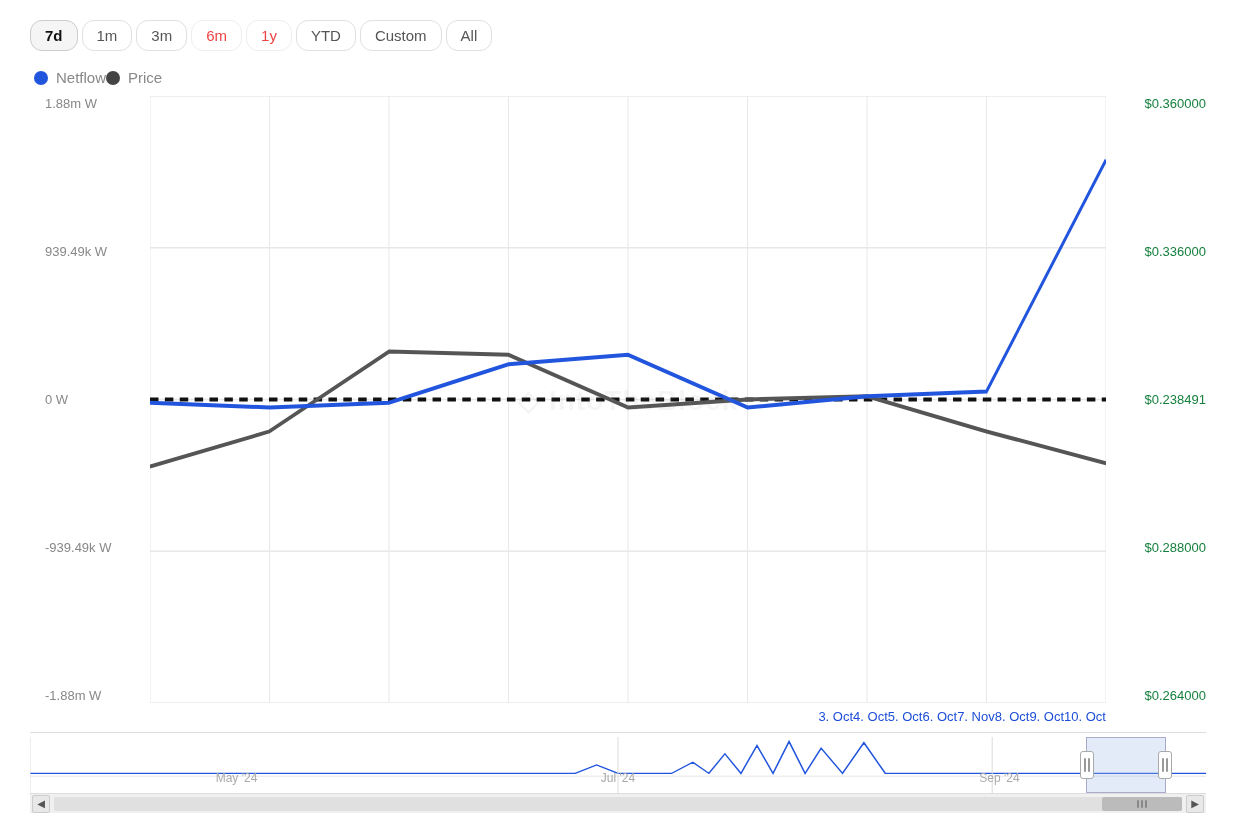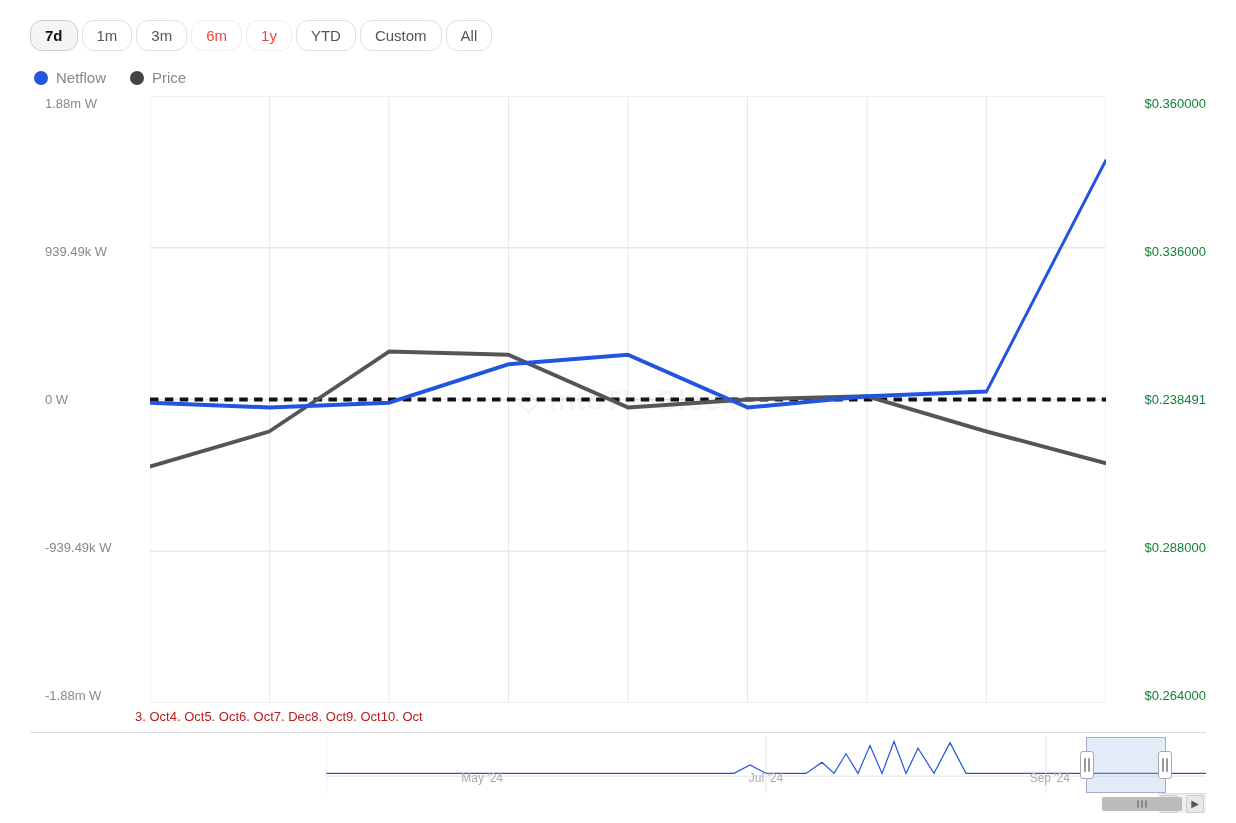--- a/index.html
+++ b/index.html
@@ -46,21 +46,20 @@
     .time-btn.disabled {
       color: #ef4444;
       border-color: #eee;
       cursor: default;
     }
 
     
     .legend {
       display: flex;
       align-items: center;
-      gap: 24px;
       margin-bottom: 10px;
       margin-left: 4px;
     }
     .legend-item {
       display: flex;
       align-items: center;
       gap: 8px;
       font-size: 15px;
       color: #888;
     }
@@ -133,37 +132,36 @@
       font-weight: 700;
       color: #888;
       pointer-events: none;
       white-space: nowrap;
       letter-spacing: 1px;
     }
 
     
     .x-axis {
       display: flex;
-      justify-content: flex-start;
+      justify-content: flex-end;
       padding: 6px 0 4px 105px;
       font-size: 13px;
-      color: #b91c1c;
+      color: #1d4ed8;
       padding-right: 100px;
     }
 
     
     .mini-chart-section {
       border-top: 1px solid #ddd;
       margin-top: 4px;
       padding-top: 4px;
       height: 81px;
       display: flex;
       flex-direction: column;
       position: relative;
-      align-items: flex-end;
     }
     .mini-chart-inner {
       flex: 1;
       position: relative;
       overflow: hidden;
     }
     .mini-svg {
       width: 100%;
       height: 100%;
     }
@@ -342,21 +340,21 @@
           <span>$0.264000</span>
         </div>
 
     </div>
 
     <div class="x-axis" id="x-axis-labels">
     <span>3. Oct</span>
         <span>4. Oct</span>
         <span>5. Oct</span>
         <span>6. Oct</span>
-        <span>7. Dec</span>
+        <span>7. Nov</span>
         <span>8. Oct</span>
         <span>9. Oct</span>
         <span>10. Oct</span>
       </div>
 
     <div class="mini-chart-section">
       <div class="mini-chart-inner">
         <svg class="mini-svg" viewBox="0 0 1100 70" preserveAspectRatio="none" id="mini-svg">
         <line x1="0" x2="1100" y1="49" y2="49" stroke="#ddd" stroke-width="1"></line>
             <path d="M0,45.5 L20,45.5 L40,45.5 L60,45.5 L80,45.5 L100,45.5 L120,45.5 L140,45.5 L160,45.5 L180,45.5 L200,45.5 L220,45.5 L240,45.5 L260,45.5 L280,45.5 L300,45.5 L320,45.5 L340,45.5 L360,45.5 L380,45.5 L400,45.5 L420,45.5 L440,45.5 L460,45.5 L480,45.5 L500,45.5 L510,45.5 L530,35 L550,45.5 L600,45.5 L620,31.5 L635,45.5 L650,21 L665,45.5 L680,10.5 L695,45.5 L710,5.6000000000000005 L725,45.5 L740,14 L760,45.5 L780,7 L800,45.5 L820,45.5 L840,45.5 L860,45.5 L880,45.5 L900,45.5 L920,45.5 L940,45.5 L960,45.5 L980,45.5 L1000,45.5 L1020,45.5 L1040,45.5 L1060,45.5 L1080,45.5 L1100,45.5" fill="none" stroke="#2255dd" stroke-width="1.5"></path>

